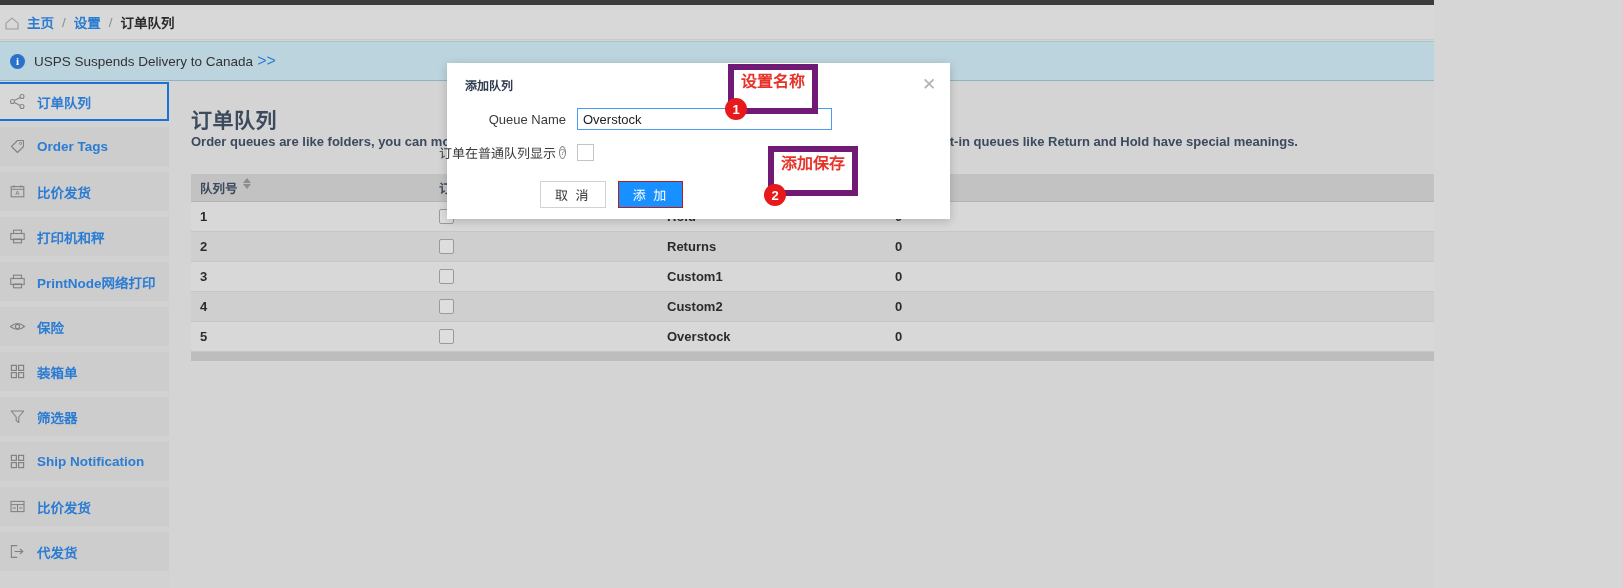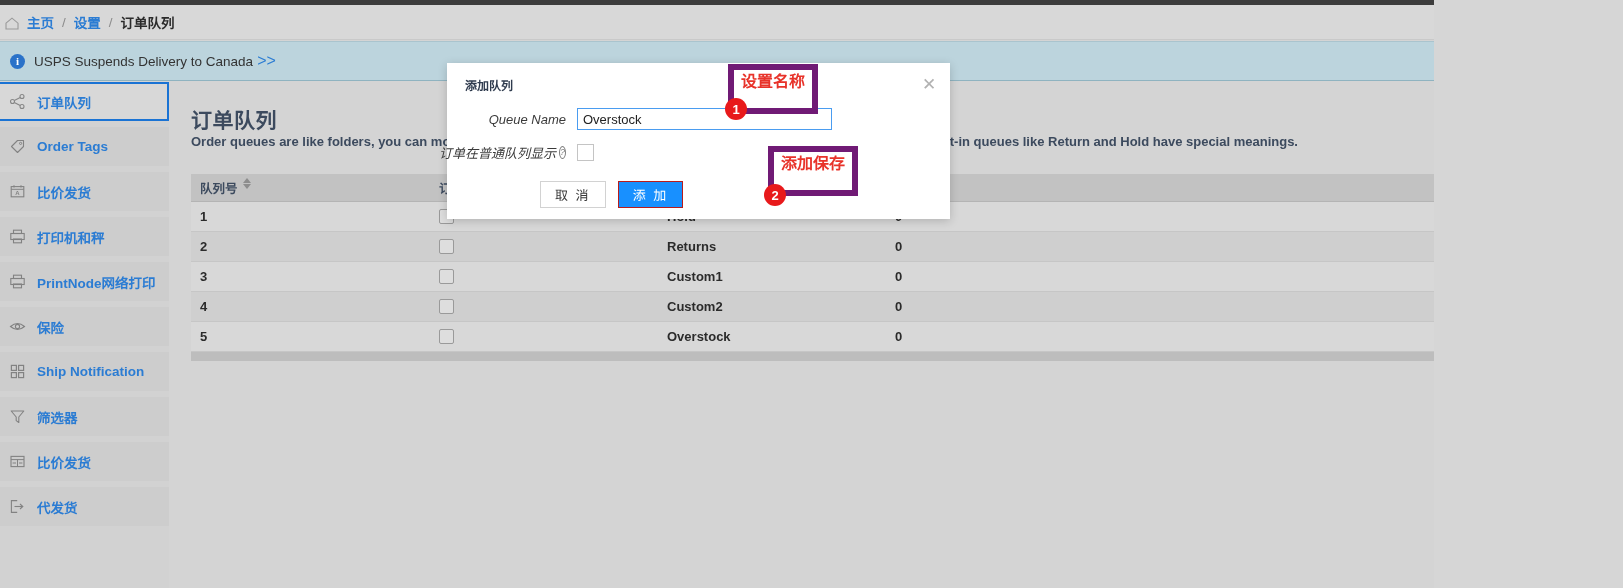--- a/index.html
+++ b/index.html
@@ -191,21 +191,21 @@
     line-height: 1; font-family: "DejaVu Sans", sans-serif;
   }
   .frm-row {
     position: absolute; display: flex; align-items: center;
   }
   .frm-row.r1 { left: 0; top: 45px; width: 503px; }
   .frm-row.r2 { left: 0; top: 80px; width: 503px; }
   .frm-label {
     width: 130px; text-align: right; padding-right: 11px;
     font-size: 13px; color: #3a3a3a; white-space: nowrap;
-    display: flex; align-items: center; justify-content: flex-end; gap: 3px; font-style: italic;
+    display: flex; align-items: center; justify-content: flex-end; gap: 3px;
   }
   .frm-label .qmark2 {
     display: inline-block; width: 13px; height: 13px; border-radius: 50%;
     border: 1px solid #7d7d7d; font-size: 9px; line-height: 11px;
     text-align: center; color: #7d7d7d;
   }
   .name-input {
     width: 255px; height: 22px;
     border: 1px solid #4a9cf0;
     background: #fff;
@@ -348,29 +348,40 @@
       </div>
       <div class="side-item">
         <span class="side-ico">
           <svg width="17" height="17" viewBox="0 0 17 17">
             <rect x="2.4" y="2.4" width="5" height="5" fill="none" stroke="#555" stroke-width="1.2"></rect>
             <rect x="9.6" y="2.4" width="5" height="5" fill="none" stroke="#555" stroke-width="1.2"></rect>
             <rect x="2.4" y="9.6" width="5" height="5" fill="none" stroke="#555" stroke-width="1.2"></rect>
             <rect x="9.6" y="9.6" width="5" height="5" fill="none" stroke="#555" stroke-width="1.2"></rect>
           </svg>
         </span>
+        <span class="side-label">装箱单</span>
+      </div>
+      <div class="side-item">
+        <span class="side-ico">
+          <svg width="17" height="17" viewBox="0 0 17 17">
+            <path d="M2.2 3 L14.8 3 L9.8 9 L9.8 14.5 L7.2 12.6 L7.2 9 Z" fill="none" stroke="#555" stroke-width="1.1" stroke-linejoin="round"></path>
+          </svg>
+        </span>
+        <span class="side-label">筛选器</span>
+      </div>
+      <div class="side-item">
+        <span class="side-ico">
+          <svg width="17" height="17" viewBox="0 0 17 17">
+            <rect x="2.4" y="2.4" width="5" height="5" fill="none" stroke="#555" stroke-width="1.2"></rect>
+            <rect x="9.6" y="2.4" width="5" height="5" fill="none" stroke="#555" stroke-width="1.2"></rect>
+            <rect x="2.4" y="9.6" width="5" height="5" fill="none" stroke="#555" stroke-width="1.2"></rect>
+            <rect x="9.6" y="9.6" width="5" height="5" fill="none" stroke="#555" stroke-width="1.2"></rect>
+          </svg>
+        </span>
         <span class="side-label">Ship Notification</span>
-      </div>
-      <div class="side-item">
-        <span class="side-ico">
-          <svg width="17" height="17" viewBox="0 0 17 17">
-            <path d="M2.2 3 L14.8 3 L9.8 9 L9.8 14.5 L7.2 12.6 L7.2 9 Z" fill="none" stroke="#555" stroke-width="1.1" stroke-linejoin="round"></path>
-          </svg>
-        </span>
-        <span class="side-label">筛选器</span>
       </div>
       <div class="side-item">
         <span class="side-ico">
           <svg width="17" height="17" viewBox="0 0 17 17">
             <rect x="2" y="3.4" width="13" height="10.2" fill="none" stroke="#555" stroke-width="1.1"></rect>
             <line x1="2" y1="6.6" x2="15" y2="6.6" stroke="#555" stroke-width="1"></line>
             <line x1="8.5" y1="6.6" x2="8.5" y2="13.6" stroke="#555" stroke-width="1"></line>
             <line x1="3.6" y1="10" x2="7" y2="10" stroke="#555" stroke-width="1"></line>
             <line x1="10" y1="10" x2="13.4" y2="10" stroke="#555" stroke-width="1"></line>
           </svg>

